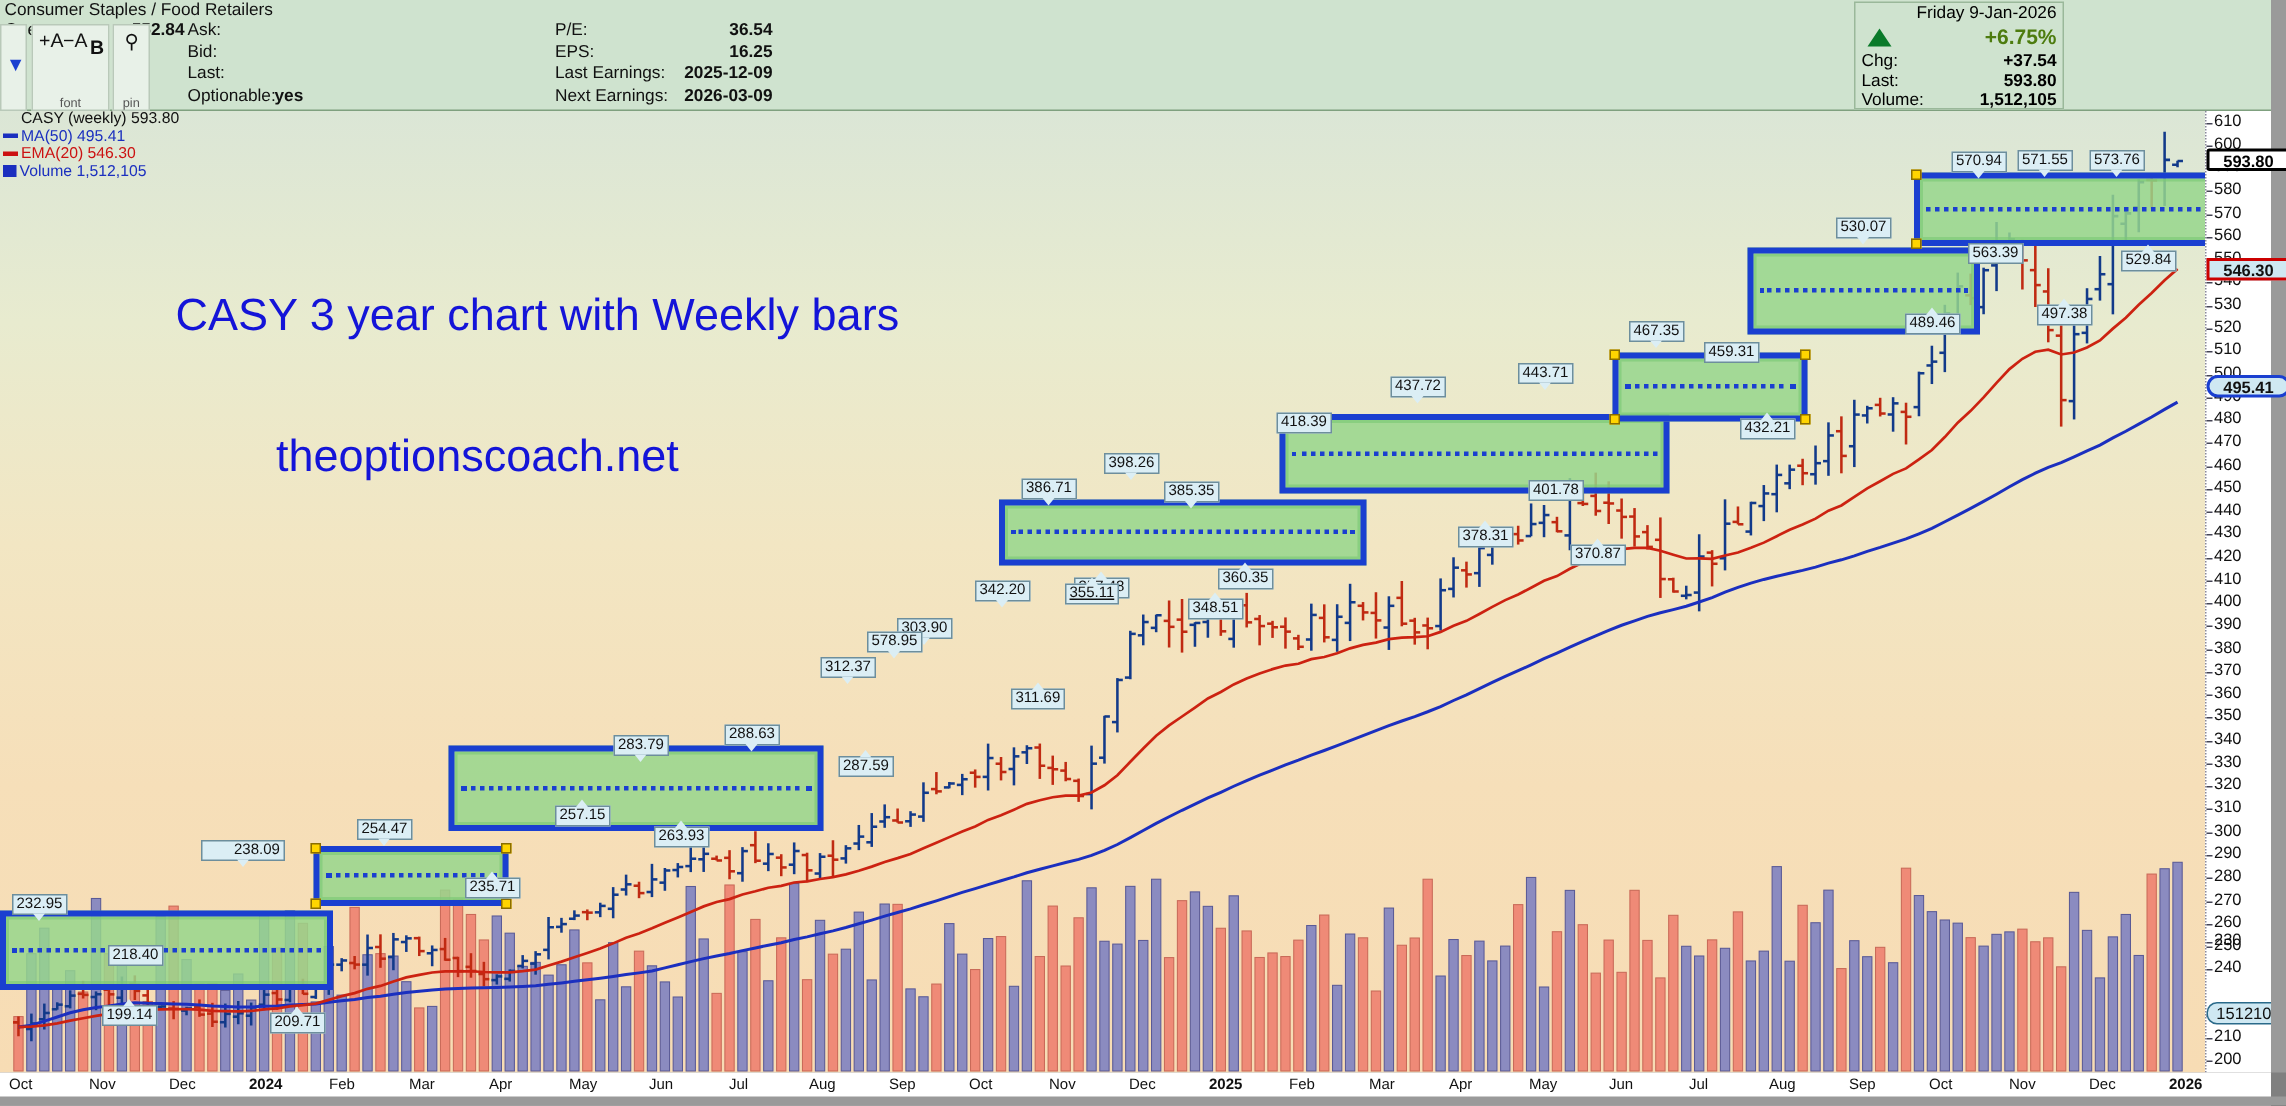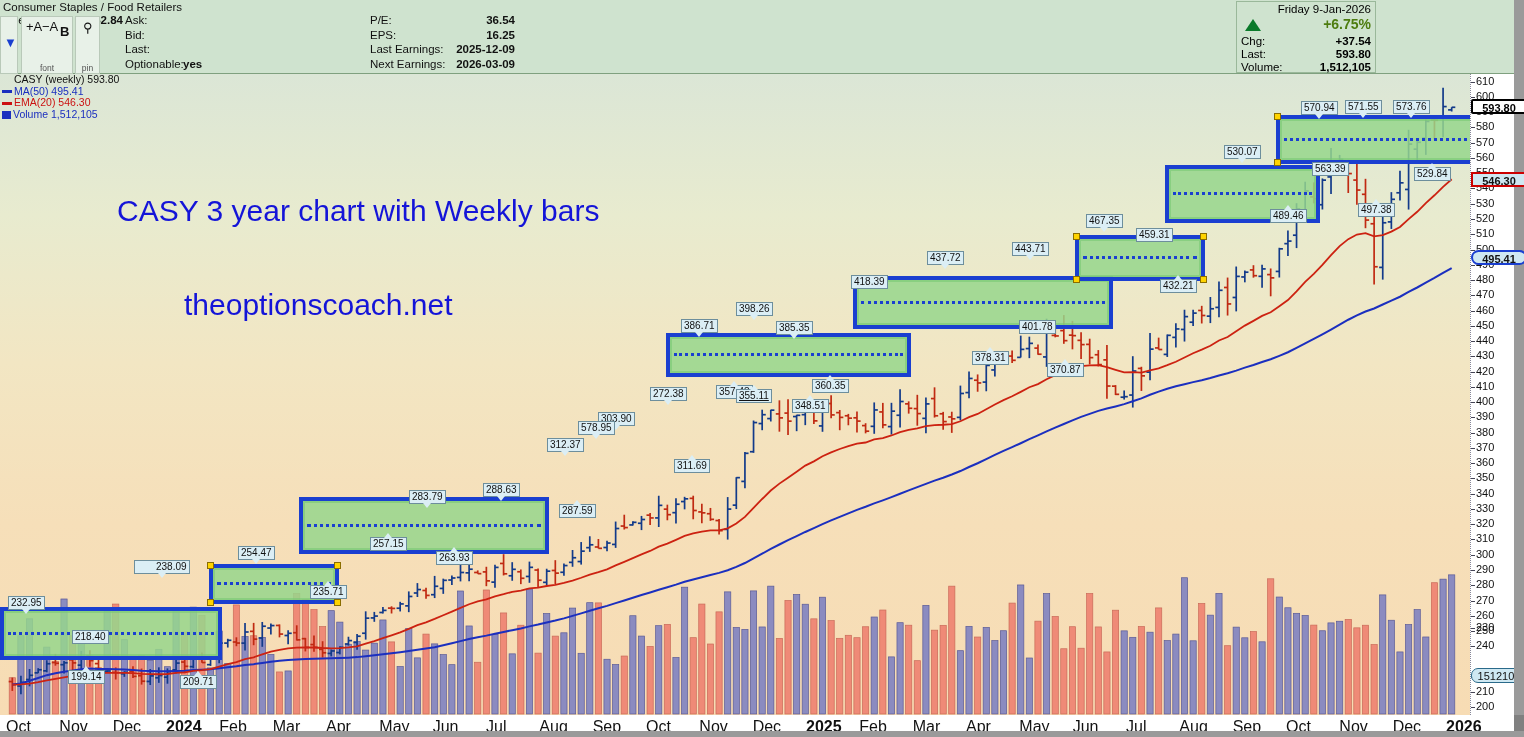--- a/index.html
+++ b/index.html
@@ -48,21 +48,21 @@
 
   
   .plot { position:absolute; left:0; top:74px; width:1470px; height:641px;
     background:linear-gradient(to bottom,#dbe6d6 0%,#e8ebcf 22%,#f2e6c3 45%,#f6dfb9 70%,#f7dcb4 100%);
     overflow:hidden; }
   .yaxis { position:absolute; left:1470px; top:74px; width:44px; height:641px;
     background:#ffffff; border-left:1px dotted #889; }
   .ytick { position:absolute; left:5px; font-size:11px; color:#111; }
   .ytick::before { content:""; position:absolute; left:-5px; top:7px; width:4px; height:1px; background:#445; }
   .xaxis { position:absolute; left:0; top:715px; width:1514px; height:22px; background:#ffffff; }
-  .xlab { position:absolute; top:3px; font-size:16px; color:#111; }
+  .xlab { position:absolute; top:3px; font-size:10px; color:#111; }
   .xlab.yr { font-weight:bold; }
   .scroll-r { position:absolute; right:0; top:0; width:10px; height:715px; background:#9a9a9a; }
   .scroll-b { position:absolute; left:0; bottom:0; width:1524px; height:6px; background:#9a9a9a; }
 
   
   .legend { position:absolute; left:2px; top:0px; font-size:10.5px; line-height:11.5px; }
   .lg { white-space:nowrap; }
   .lg .sw { display:inline-block; width:10px; height:3px; vertical-align:middle; margin-right:2px; }
   .lg.c-black { color:#111; }
   .lg.c-blue { color:#1b2fbf; }
@@ -1266,27 +1266,27 @@
         <div class="tag" style="left: 238px; top: 472px;">254.47</div>
         <div class="tag below" style="left: 310px; top: 511px;">235.71</div>
         <div class="tag below" style="left: 370px; top: 463px;">257.15</div>
         <div class="tag" style="left: 409px; top: 416px;">283.79</div>
         <div class="tag" style="left: 483px; top: 409px;">288.63</div>
         <div class="tag below" style="left: 436px; top: 477px;">263.93</div>
         <div class="tag below" style="left: 559px; top: 430px;">287.59</div>
         <div class="tag" style="left: 598px; top: 338px;">303.90</div>
         <div class="tag" style="left: 547px; top: 364px;">312.37</div>
         <div class="tag" style="left: 578px; top: 347px;">578.95</div>
-        <div class="tag" style="left: 650px; top: 313px;">272.38</div>
+        <div class="tag" style="left: 650px; top: 313px;">342.20</div>
         <div class="tag below" style="left: 674px; top: 385px;">311.69</div>
         <div class="tag" style="left: 681px; top: 245px;">386.71</div>
         <div class="tag" style="left: 736px; top: 228px;">398.26</div>
         <div class="tag" style="left: 776px; top: 247px;">385.35</div>
         <div class="tag below" style="left: 716px; top: 311px;">357.48</div>
-        <div class="tag below" style="left: 736px; top: 315px; text-decoration: underline;">355.11</div>
+        <div class="tag below" style="left: 710px; top: 315px; text-decoration: underline;">355.11</div>
         <div class="tag below" style="left: 792px; top: 325px;">348.51</div>
         <div class="tag below" style="left: 812px; top: 305px;">360.35</div>
         <div class="tag plain" style="left: 851px; top: 201px;">418.39</div>
         <div class="tag" style="left: 927px; top: 177px;">437.72</div>
         <div class="tag" style="left: 1012px; top: 168px;">443.71</div>
         <div class="tag plain" style="left: 1019px; top: 246px;">401.78</div>
         <div class="tag below" style="left: 972px; top: 277px;">378.31</div>
         <div class="tag below" style="left: 1047px; top: 289px;">370.87</div>
         <div class="tag" style="left: 1086px; top: 140px;">467.35</div>
         <div class="tag plain" style="left: 1136px; top: 154px;">459.31</div>

